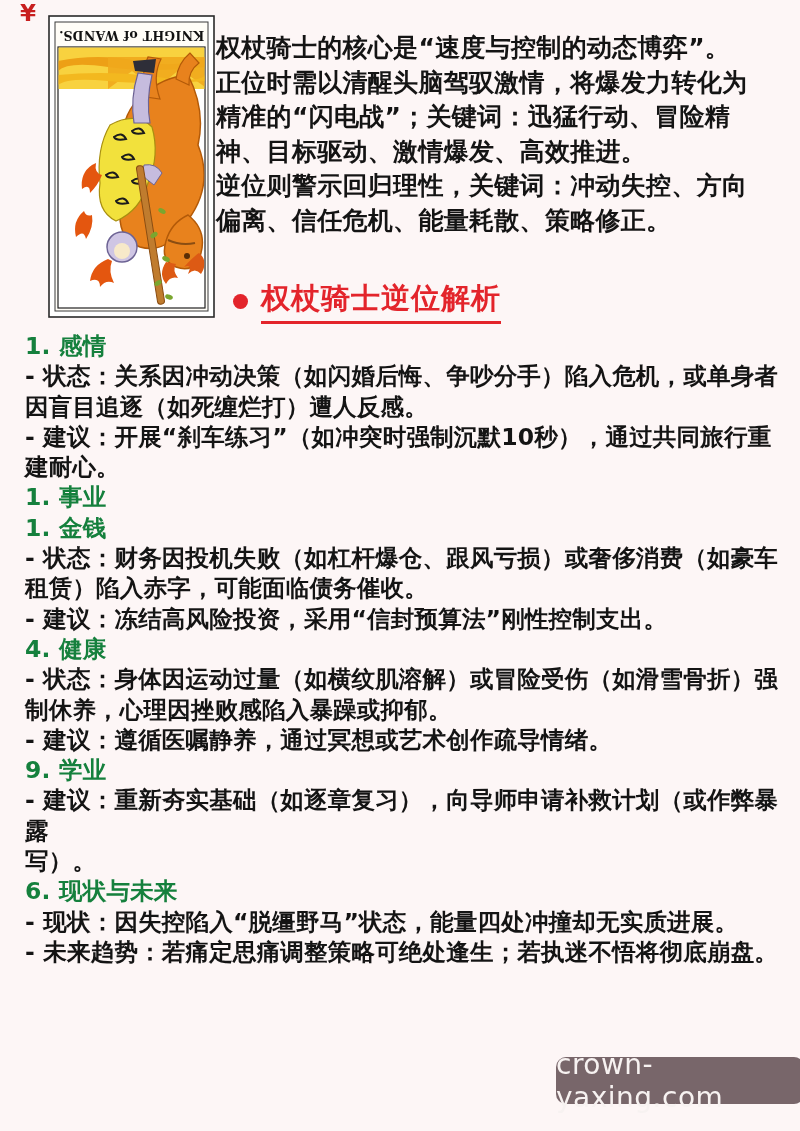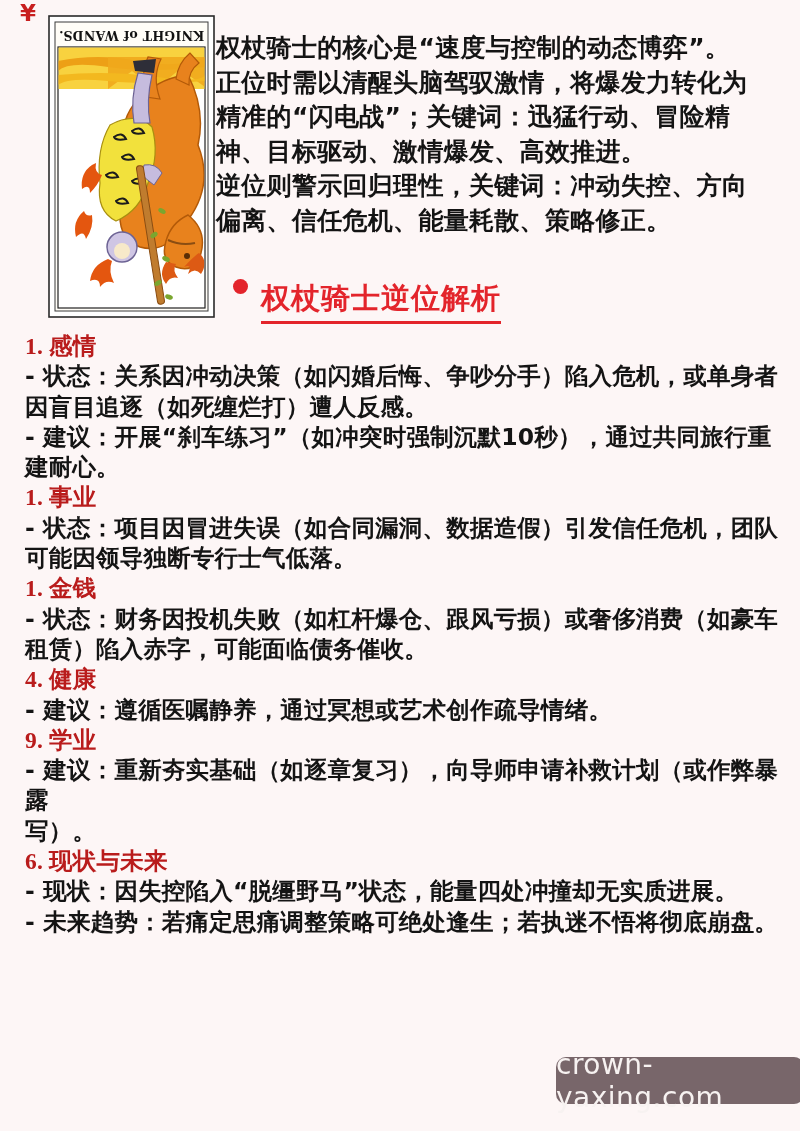--- a/index.html
+++ b/index.html
@@ -17,35 +17,35 @@
     position:absolute;left:48px;top:15px;width:167px;height:303px;
   }
   .card svg{display:block;width:100%;height:100%;}
   .intro{
     position:absolute;left:216px;top:31px;width:566px;
     font-size:25px;font-weight:800;line-height:34.6px;
     letter-spacing:0.3px;white-space:pre-wrap;color:#141414;
   }
   .heading{
     position:absolute;left:233px;top:279px;
-    display:flex;align-items:flex-start;gap:13px;color:#e3242b;
+    display:flex;align-items:center;gap:13px;color:#e3242b;
   }
   .heading .dot{
     width:15px;height:15px;border-radius:50%;background:#e3242b;flex:0 0 auto;
   }
   .heading .label{
     font-size:29px;font-weight:800;letter-spacing:1px;
     border-bottom:3px solid #e3242b;padding-bottom:2px;
   }
   .body-text{
     position:absolute;left:25px;top:331px;width:772px;
     font-size:23.5px;font-weight:800;line-height:30.3px;
     letter-spacing:0.2px;color:#141414;
   }
-  .sec-title{color:#b91c1c;font-family:Liberation Serif, serif;}
+  .sec-title{color:#15803d;}
   .sec-item{white-space:pre-wrap;}
   .watermark{
     position:absolute;left:556px;top:1057px;width:248px;height:47px;
     background:rgba(86,66,71,0.80);border-radius:10px;
     display:flex;align-items:center;justify-content:center;
     color:#f7f2f1;font-size:28px;font-weight:400;letter-spacing:0.5px;
   }
 </style>
 </head>
 <body>
@@ -125,30 +125,31 @@
 <div class="body-text">
   <div class="section">
     <div class="sec-title">1. 感情</div>
     <div class="sec-item">- 状态：关系因冲动决策（如闪婚后悔、争吵分手）陷入危机，或单身者
 因盲目追逐（如死缠烂打）遭人反感。</div>
     <div class="sec-item">- 建议：开展“刹车练习”（如冲突时强制沉默10秒），通过共同旅行重
 建耐心。</div>
   </div>
   <div class="section">
     <div class="sec-title">1. 事业</div>
-    <div class="sec-item">- 状态：项目因冒进失误（如合同漏洞、数据造假）引发信任危机，团队
-可能因领导独断专行士气低落。</div>
   </div>
   <div class="section">
     <div class="sec-title">1. 金钱</div>
     <div class="sec-item">- 状态：财务因投机失败（如杠杆爆仓、跟风亏损）或奢侈消费（如豪车
 租赁）陷入赤字，可能面临债务催收。</div>
+    <div class="sec-item">- 建议：冻结高风险投资，采用“信封预算法”刚性控制支出。</div>
   </div>
   <div class="section">
     <div class="sec-title">4. 健康</div>
+    <div class="sec-item">- 状态：身体因运动过量（如横纹肌溶解）或冒险受伤（如滑雪骨折）强
+制休养，心理因挫败感陷入暴躁或抑郁。</div>
     <div class="sec-item">- 建议：遵循医嘱静养，通过冥想或艺术创作疏导情绪。</div>
   </div>
   <div class="section">
     <div class="sec-title">9. 学业</div>
     <div class="sec-item">- 建议：重新夯实基础（如逐章复习），向导师申请补救计划（或作弊暴露
 写）。</div>
   </div>
   <div class="section">
     <div class="sec-title">6. 现状与未来</div>
     <div class="sec-item">- 现状：因失控陷入“脱缰野马”状态，能量四处冲撞却无实质进展。</div>

